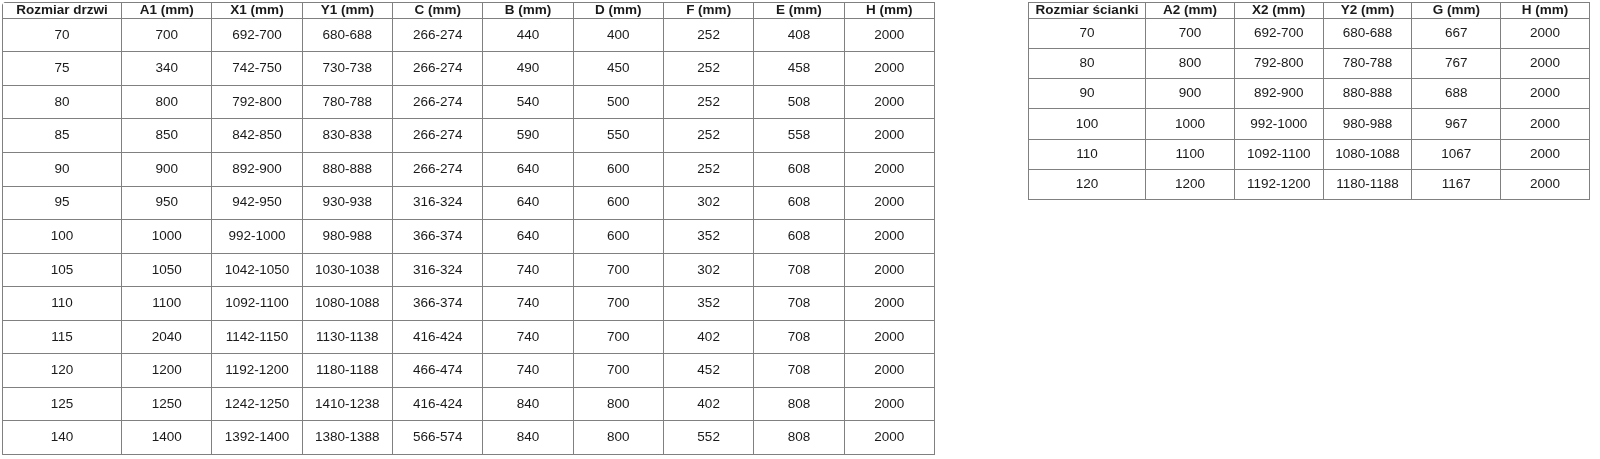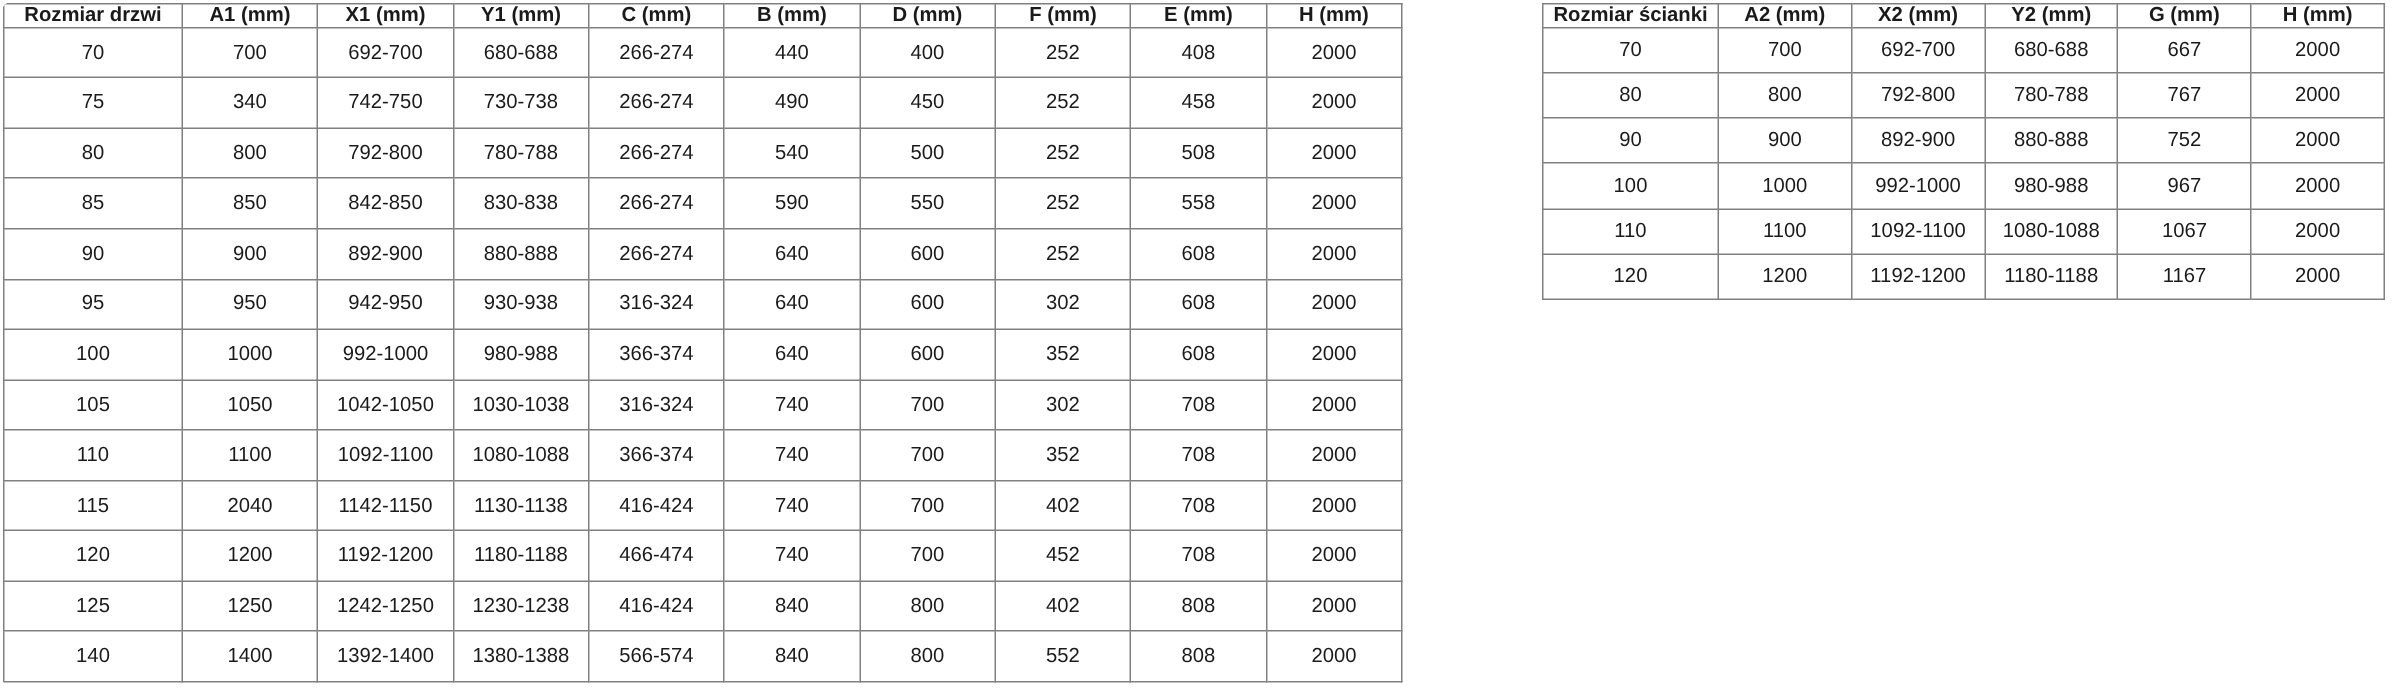--- a/index.html
+++ b/index.html
@@ -222,21 +222,21 @@
           <td>740</td>
           <td>700</td>
           <td>452</td>
           <td>708</td>
           <td>2000</td>
         </tr>
         <tr>
           <td>125</td>
           <td>1250</td>
           <td>1242-1250</td>
-          <td>1230-1238</td>
+          <td>1410-1238</td>
           <td>416-424</td>
           <td>840</td>
           <td>800</td>
           <td>402</td>
           <td>808</td>
           <td>2000</td>
         </tr>
         <tr>
           <td>140</td>
           <td>1400</td>
@@ -285,21 +285,21 @@
           <td>792-800</td>
           <td>780-788</td>
           <td>767</td>
           <td>2000</td>
         </tr>
         <tr>
           <td>90</td>
           <td>900</td>
           <td>892-900</td>
           <td>880-888</td>
-          <td>752</td>
+          <td>688</td>
           <td>2000</td>
         </tr>
         <tr>
           <td>100</td>
           <td>1000</td>
           <td>992-1000</td>
           <td>980-988</td>
           <td>967</td>
           <td>2000</td>
         </tr>

